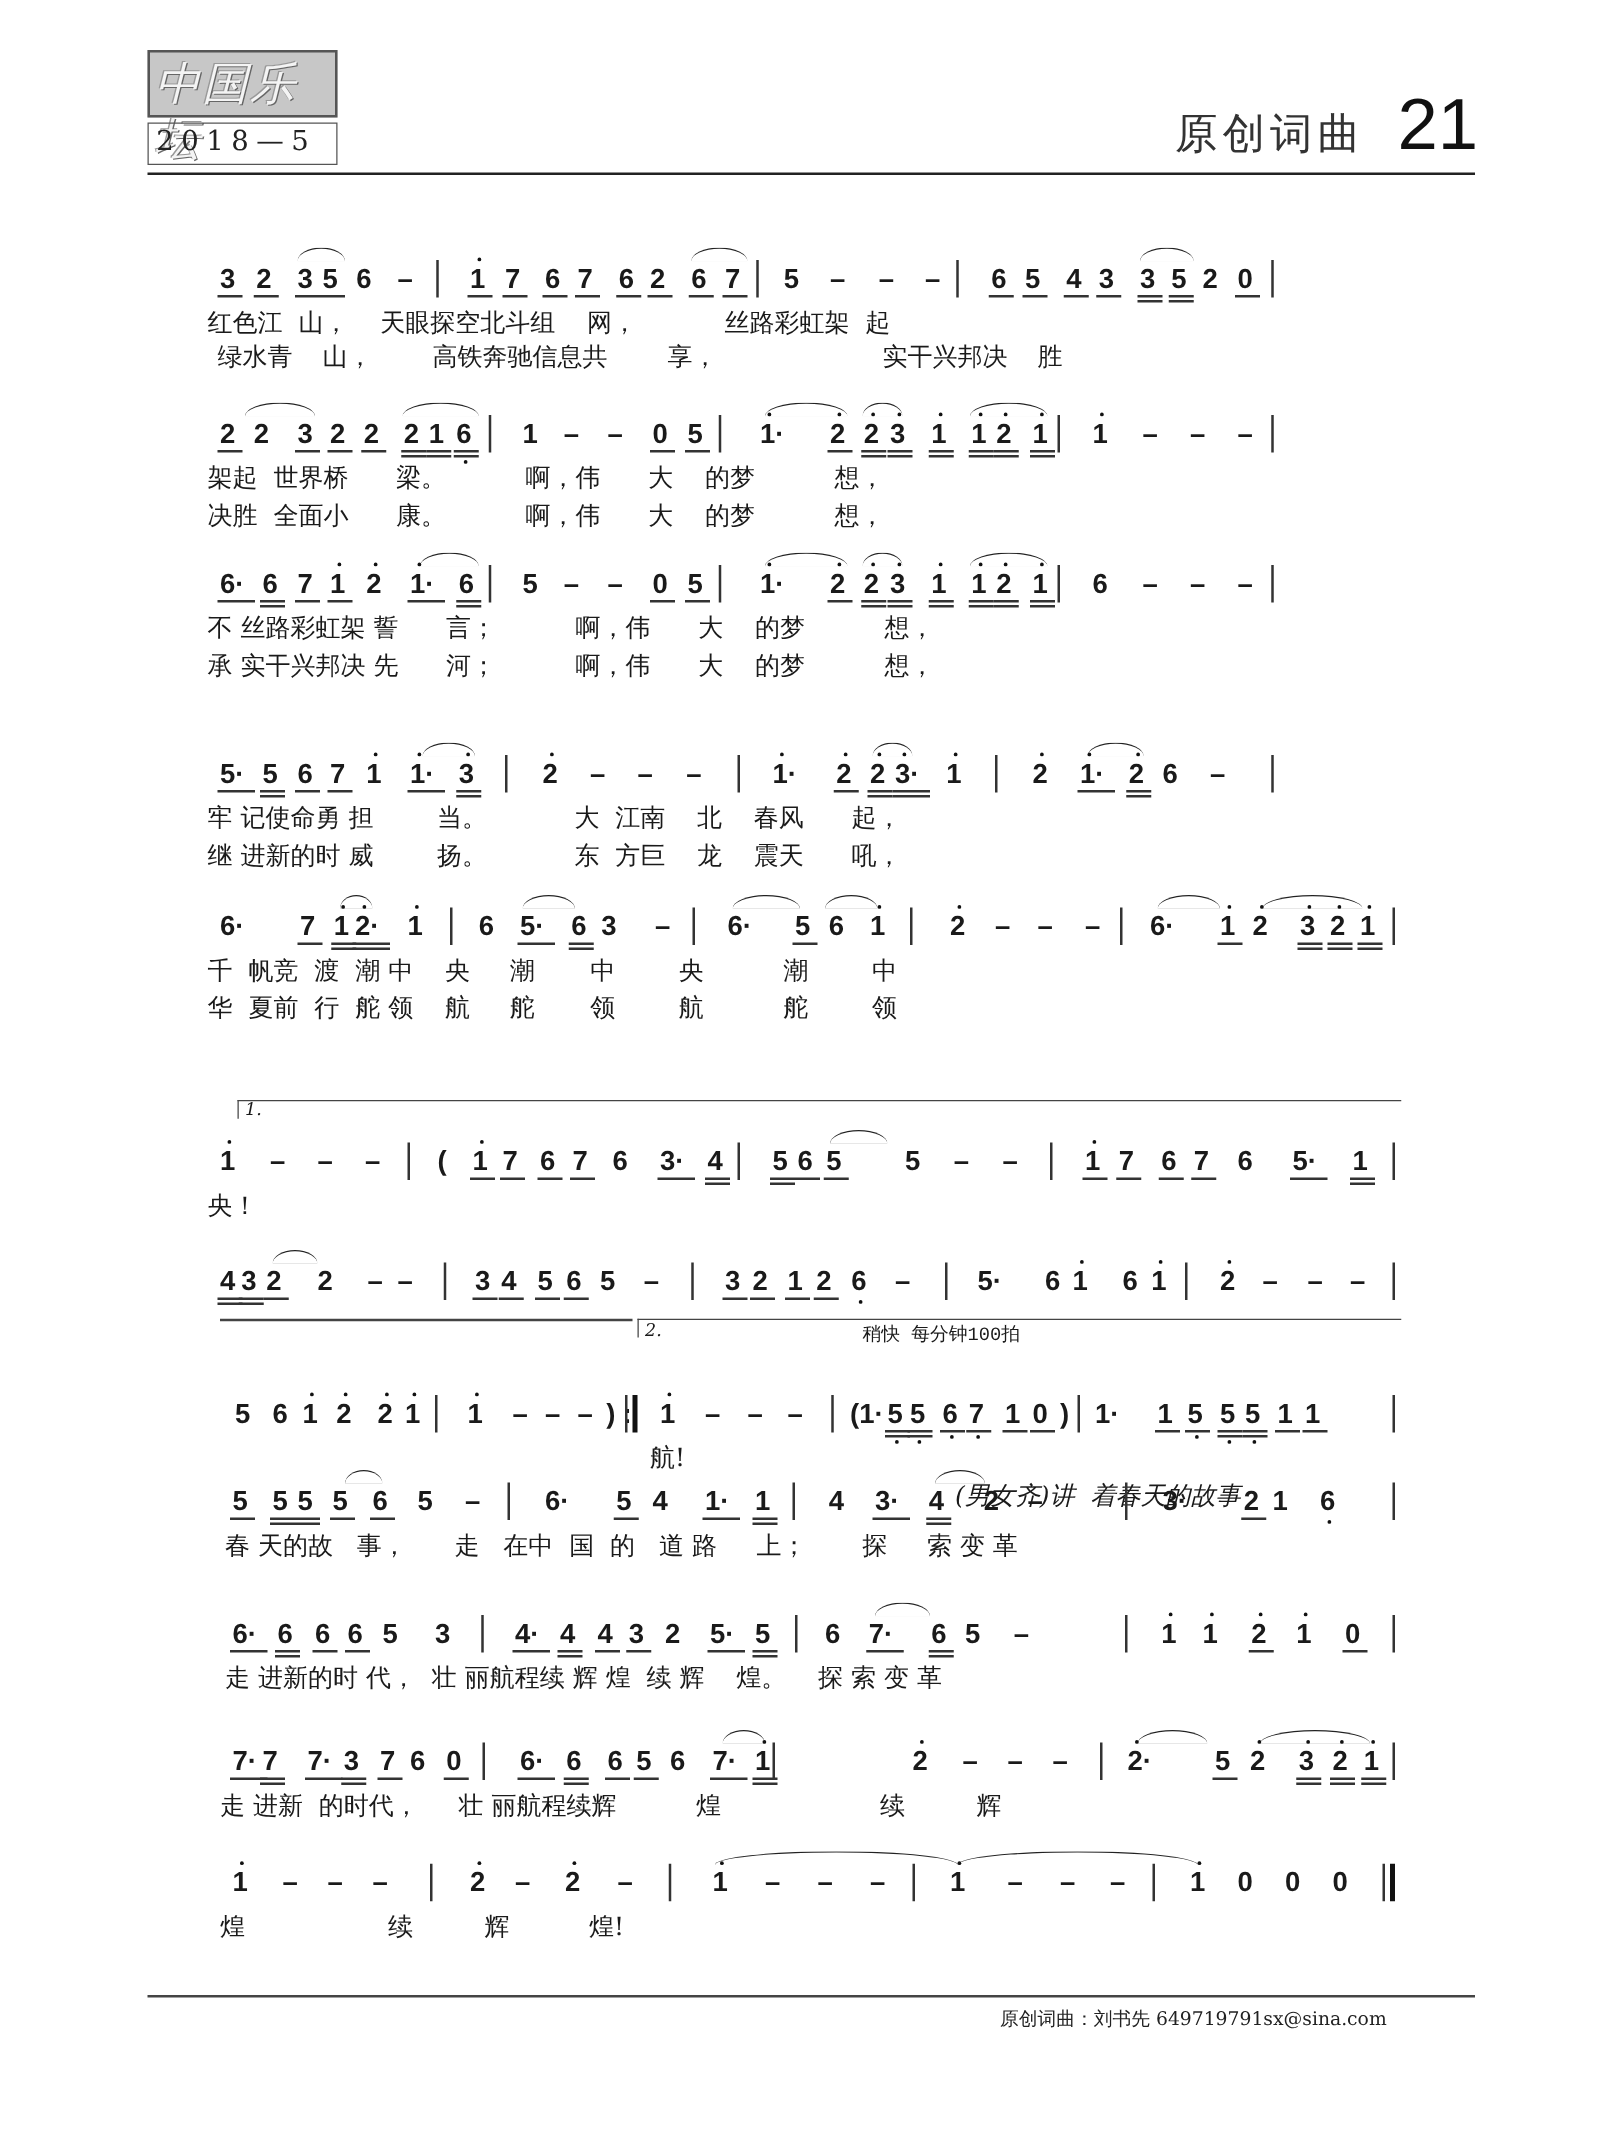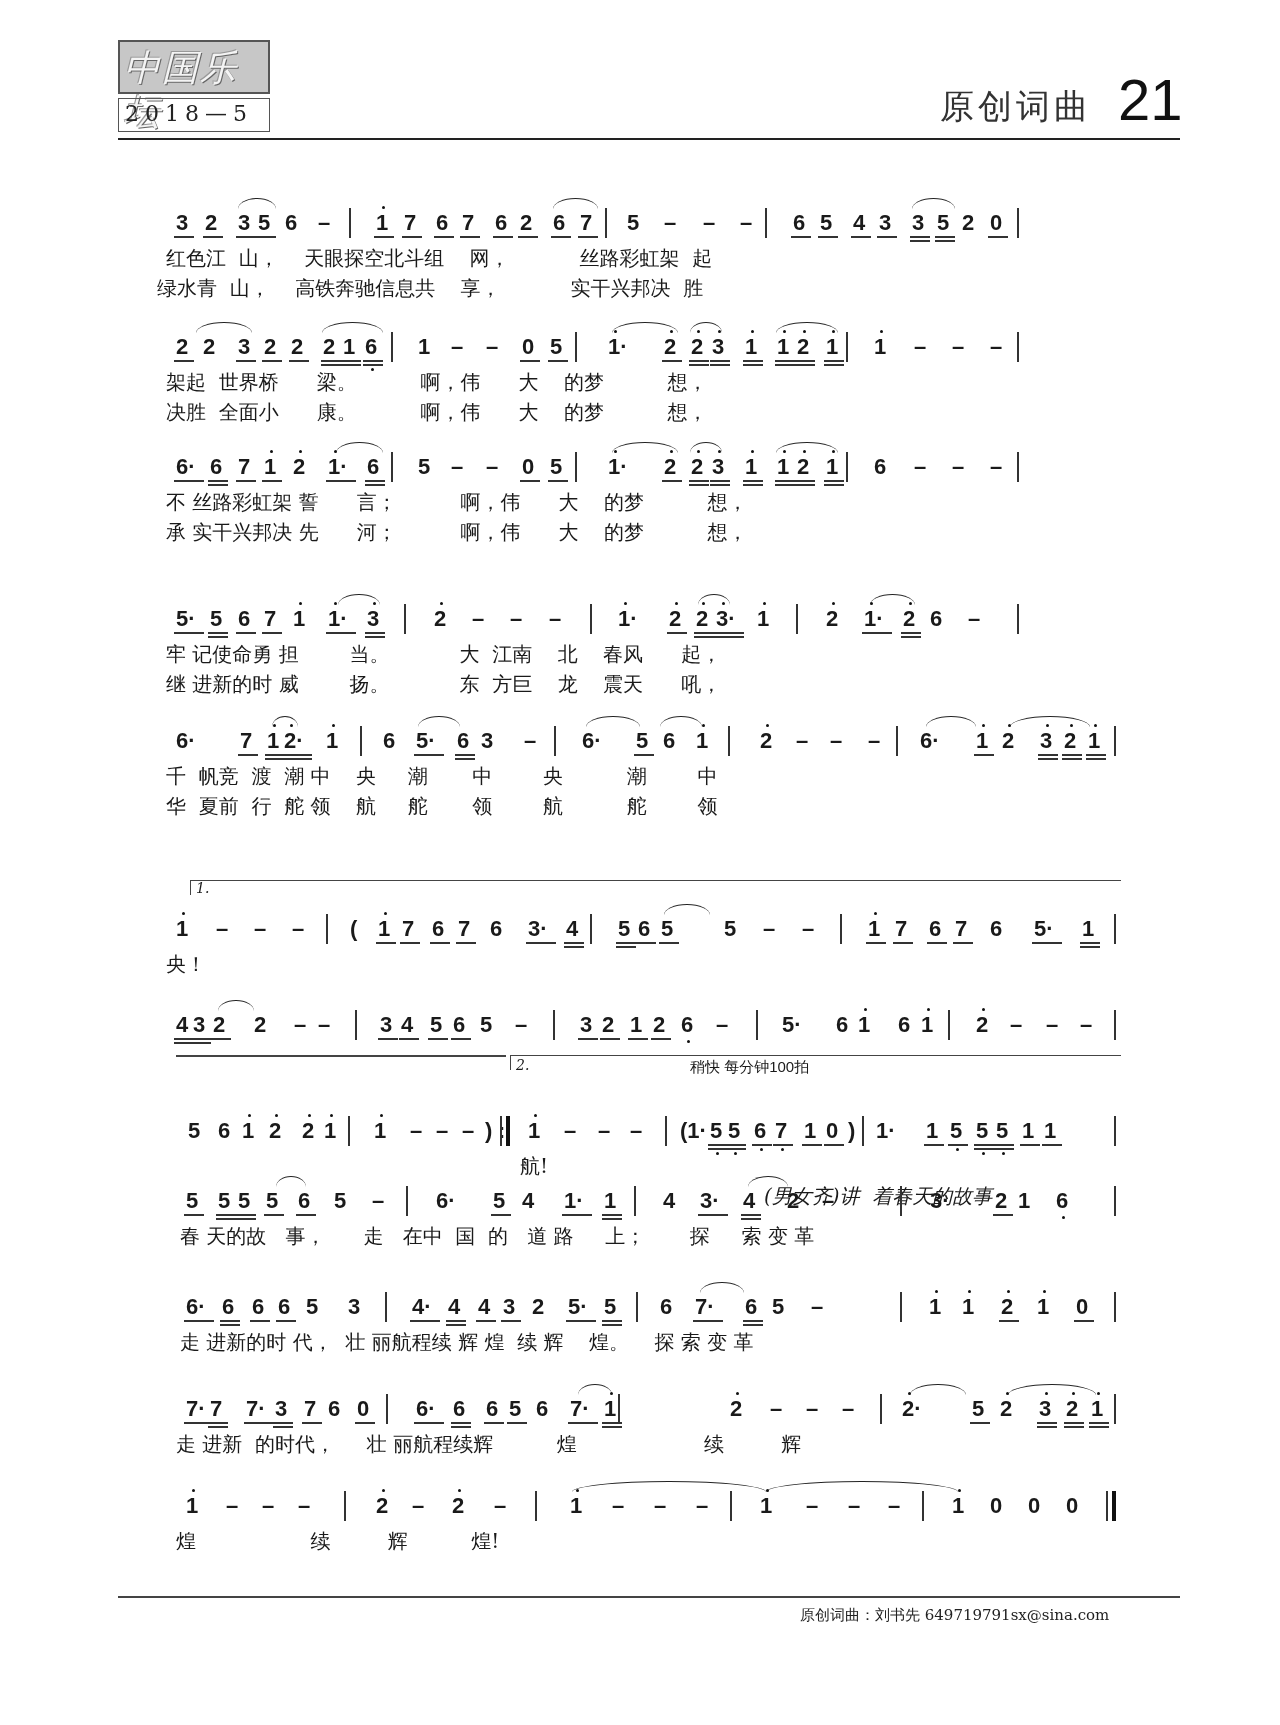--- a/index.html
+++ b/index.html
@@ -27,21 +27,21 @@
   .bar { position:absolute; width:2px; background:#333; height:30px; }
   .bar.final { width:4px; background:#111; }
   .ul { position:absolute; height:1.5px; background:#333; }
   .dot-hi { position:absolute; width:3px; height:3px; border-radius:50%; background:#111; }
   .dot-lo { position:absolute; width:3px; height:3px; border-radius:50%; background:#111; }
   .slur { position:absolute; border-top:1.5px solid #222; border-radius:50% 50% 0 0 / 100% 100% 0 0; height:10px; }
   .lyric { position:absolute; font-family:"DejaVu Serif", serif; font-size:20px; line-height:24px;
            white-space:pre; letter-spacing:0px; color:#1a1a1a; }
   .volta { position:absolute; border-top:1.5px solid #444; border-left:1.5px solid #444; height:14px; }
   .volta-label { position:absolute; font-family:"DejaVu Serif", serif; font-style:italic; font-size:14px; }
-  .tempo { position:absolute; font-family:Liberation Sans, sans-serif; font-size:15px; }
+  .tempo { position:absolute; font-family:Liberation Mono, monospace; font-size:15px; }
 </style>
 </head>
 <body>
 
 <div class="abs logo-box">
   <span class="logo-text">中国乐坛</span>
 </div>
 <div class="abs issue-box">2018—5</div>
 <div class="abs section-title">原创词曲</div>
 <div class="abs page-num">21</div>
@@ -97,21 +97,21 @@
     <div class="ul" style="left: 935px; top: 236px; width: 20px;"></div>
     <div class="ul" style="left: 935px; top: 240px; width: 20px;"></div>
     <div class="note" style="left: 962px; top: 212px; width: 16px; text-align: left;">2</div>
     <div class="note" style="left: 990px; top: 212px; width: 16px; text-align: left;">0</div>
     <div class="ul" style="left: 988px; top: 236px; width: 20px;"></div>
     <div class="bar" style="left: 1017px; top: 208px;"></div>
     <div class="slur" style="left: 238px; top: 198px; width: 38px;"></div>
     <div class="slur" style="left: 553px; top: 198px; width: 45px;"></div>
     <div class="slur" style="left: 912px; top: 198px; width: 43px;"></div>
     <div class="lyric" style="left: 166px; top: 246px;">红色江  山，    天眼探空北斗组    网，           丝路彩虹架  起</div>
-    <div class="lyric" style="left: 157px; top: 276px;">绿水青  山，    高铁奔驰信息共    享，           实干兴邦决  胜</div>
+    <div class="lyric" style="left: 174px; top: 276px; font-family: Liberation Mono, monospace;">绿水青  山，    高铁奔驰信息共    享，           实干兴邦决  胜</div>
     <div class="note" style="left: 176px; top: 336px; width: 16px; text-align: left;">2</div>
     <div class="ul" style="left: 174px; top: 360px; width: 20px;"></div>
     <div class="note" style="left: 203px; top: 336px; width: 16px; text-align: left;">2</div>
     <div class="note" style="left: 238px; top: 336px; width: 16px; text-align: left;">3</div>
     <div class="ul" style="left: 236px; top: 360px; width: 20px;"></div>
     <div class="note" style="left: 264px; top: 336px; width: 16px; text-align: left;">2</div>
     <div class="ul" style="left: 262px; top: 360px; width: 20px;"></div>
     <div class="note" style="left: 291px; top: 336px; width: 16px; text-align: left;">2</div>
     <div class="ul" style="left: 289px; top: 360px; width: 20px;"></div>
     <div class="note" style="left: 323px; top: 336px; width: 16px; text-align: left;">2</div>

